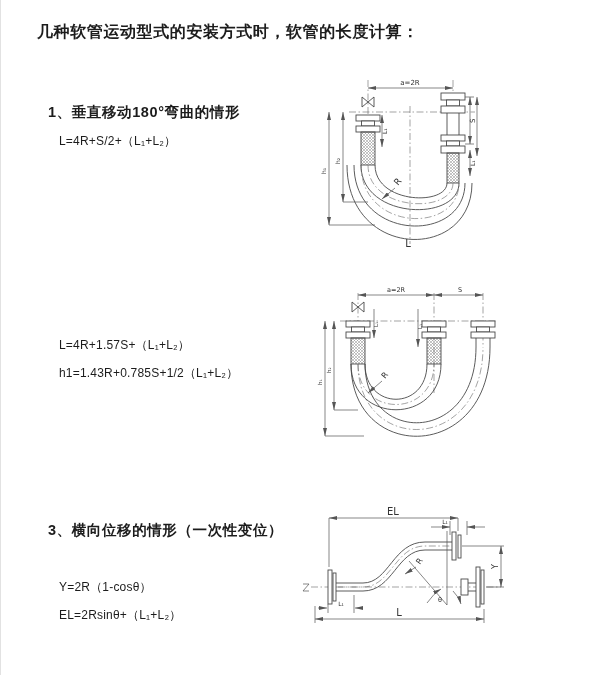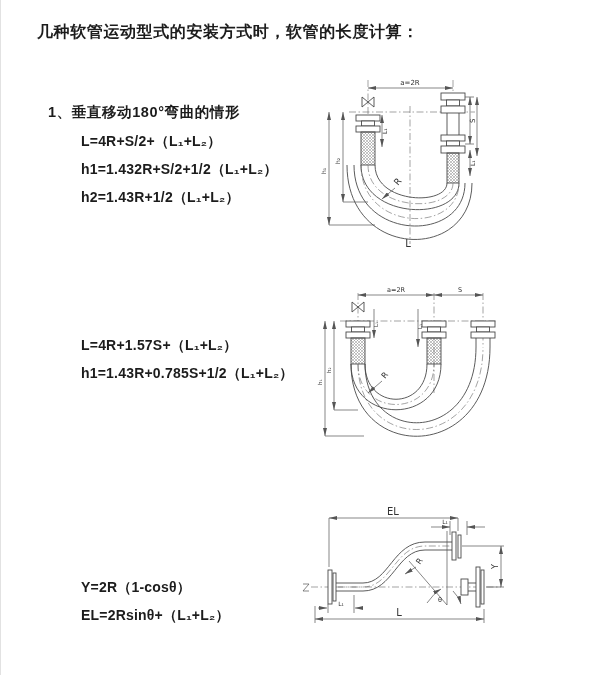--- a/index.html
+++ b/index.html
@@ -11,46 +11,45 @@
   }
   .title {
     position:absolute; left:36px; top:22px;
     font-size:16px; font-weight:bold; letter-spacing:0.6px; white-space:nowrap;
   }
   .sec-heading {
     position:absolute; left:47px;
     font-size:14.5px; font-weight:bold; letter-spacing:0.6px; white-space:nowrap;
   }
   .formula {
-    position:absolute; left:80px;
-    font-size:14px; letter-spacing:0.2px; white-space:nowrap;font-weight:bold;
+    position:absolute; left:58px;
+    font-size:12px; letter-spacing:0.2px; white-space:nowrap;
   }
   svg { position:absolute; overflow:visible; }
   svg text { font-family:"DejaVu Sans","Liberation Sans",sans-serif; fill:#333; }
   .dln  { stroke:#4a4a4a; stroke-width:0.9; fill:none; }           
   .dim  { stroke:#555;    stroke-width:0.7; fill:none; }           
   .ctr  { stroke:#666;    stroke-width:0.6; fill:none; stroke-dasharray:7 2.5 1.5 2.5; } 
   .fit  { stroke:#4a4a4a; stroke-width:0.9; fill:#ffffff; }        
   .brd  { stroke:#4a4a4a; stroke-width:0.9; }                      
 </style>
 </head>
 <body>
 
 <div class="page">
 
   <div class="title">几种软管运动型式的安装方式时，软管的长度计算：</div>
 
   <div class="sec-heading" style="top:103px">1、垂直移动180°弯曲的情形</div>
   <div class="formula" style="top:133px">L=4R+S/2+（L₁+L₂）</div>
-  <div class="formula" style="top:161px">h1=1.432R+S/2+1/2（L₁+L₂）</div>
-  <div class="formula" style="top:189px">h2=1.43R+1/2（L₁+L₂）</div>
 
   <div class="formula" style="top:337px">L=4R+1.57S+（L₁+L₂）</div>
   <div class="formula" style="top:365px">h1=1.43R+0.785S+1/2（L₁+L₂）</div>
 
+  <div class="sec-heading" style="top:521px">3、横向位移的情形（一次性变位）</div>
   <div class="formula" style="top:579px">Y=2R（1-cosθ）</div>
   <div class="formula" style="top:607px">EL=2Rsinθ+（L₁+L₂）</div>
 
   <svg style="left:312px; top:72px;" width="190" height="180" viewBox="0 0 190 180">
     <defs>
       <marker id="arr" markerUnits="userSpaceOnUse" markerWidth="8" markerHeight="4" refX="8" refY="2" orient="auto-start-reverse">
         <path d="M0,0 L8,2 L0,4 Z" fill="#555"></path>
       </marker>
       <pattern id="braid" width="3" height="3" patternUnits="userSpaceOnUse">
         <path d="M0,0 L3,3 M3,0 L0,3" stroke="#8a8a8a" stroke-width="0.5"></path>

